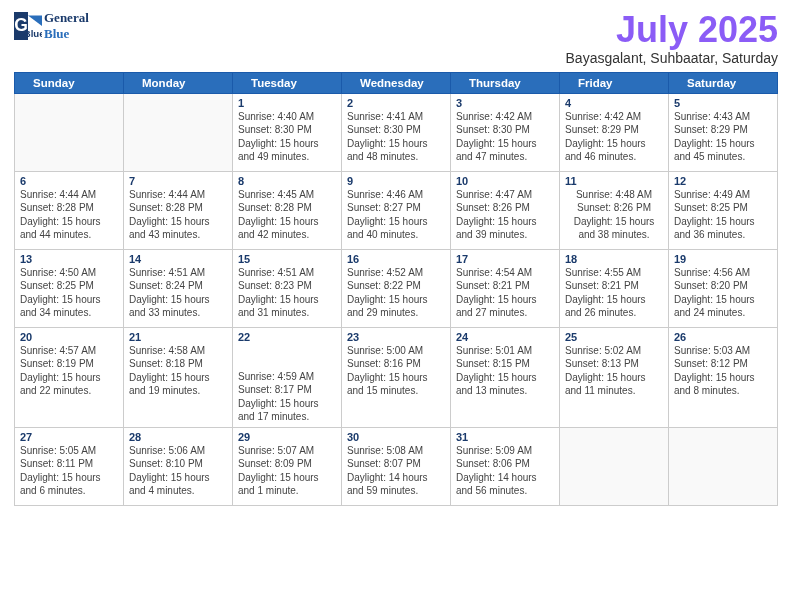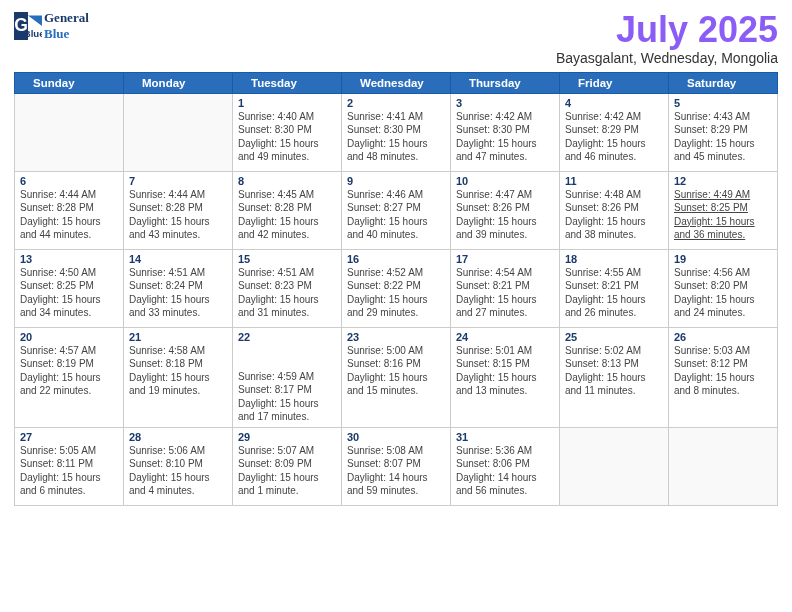--- a/index.html
+++ b/index.html
@@ -99,21 +99,21 @@
       </svg>
       <div>
         <div style="display:flex;flex-direction:column;justify-content:space-between;font-family:Liberation Serif, serif;">
           <span style="font-size:13px;font-weight:bold;color:#1a3a6b;line-height:1.2;">General</span>
           <span style="font-size:13px;font-weight:bold;color:#2a6ebb;line-height:1.2;">Blue</span>
         </div>
       </div>
     </div>
     <div class="title-block">
       <div class="month-title">July 2025</div>
-      <div class="location-title">Bayasgalant, Wednesday, Mongolia</div>
+      <div class="location-title">Bayasgalant, Suhbaatar, Saturday</div>
     </div>
   </div>
 
   <table class="calendar-table">
     <thead>
       <tr>
         <th>Sunday</th>
         <th>Monday</th>
         <th>Tuesday</th>
         <th>Wednesday</th>
@@ -193,28 +193,28 @@
           </td>
           <td>
             <span class="day-number">10</span>
             <div class="day-info" style="white-space: pre-line;">Sunrise: 4:47 AM
 Sunset: 8:26 PM
 Daylight: 15 hours
 and 39 minutes.</div>
           </td>
           <td>
             <span class="day-number">11</span>
-            <div class="day-info" style="white-space: pre-line;">Sunrise: 4:48 AM
+            <div class="day-info" style="white-space: pre-line; text-align: center;">Sunrise: 4:48 AM
 Sunset: 8:26 PM
 Daylight: 15 hours
 and 38 minutes.</div>
           </td>
           <td>
             <span class="day-number">12</span>
-            <div class="day-info" style="white-space: pre-line; text-decoration: underline;">Sunrise: 4:49 AM
+            <div class="day-info" style="white-space: pre-line;">Sunrise: 4:49 AM
 Sunset: 8:25 PM
 Daylight: 15 hours
 and 36 minutes.</div>
           </td>
         </tr>
         <tr>
           <td>
             <span class="day-number">13</span>
             <div class="day-info" style="white-space: pre-line;">Sunrise: 4:50 AM
 Sunset: 8:25 PM
@@ -339,21 +339,21 @@
           </td>
           <td>
             <span class="day-number">30</span>
             <div class="day-info" style="white-space: pre-line;">Sunrise: 5:08 AM
 Sunset: 8:07 PM
 Daylight: 14 hours
 and 59 minutes.</div>
           </td>
           <td>
             <span class="day-number">31</span>
-            <div class="day-info" style="white-space: pre-line;">Sunrise: 5:36 AM
+            <div class="day-info" style="white-space: pre-line;">Sunrise: 5:09 AM
 Sunset: 8:06 PM
 Daylight: 14 hours
 and 56 minutes.</div>
           </td>
           <td class="empty-cell"></td>
           <td class="empty-cell"></td>
         </tr>
       </tbody>
   </table>
 </div>

